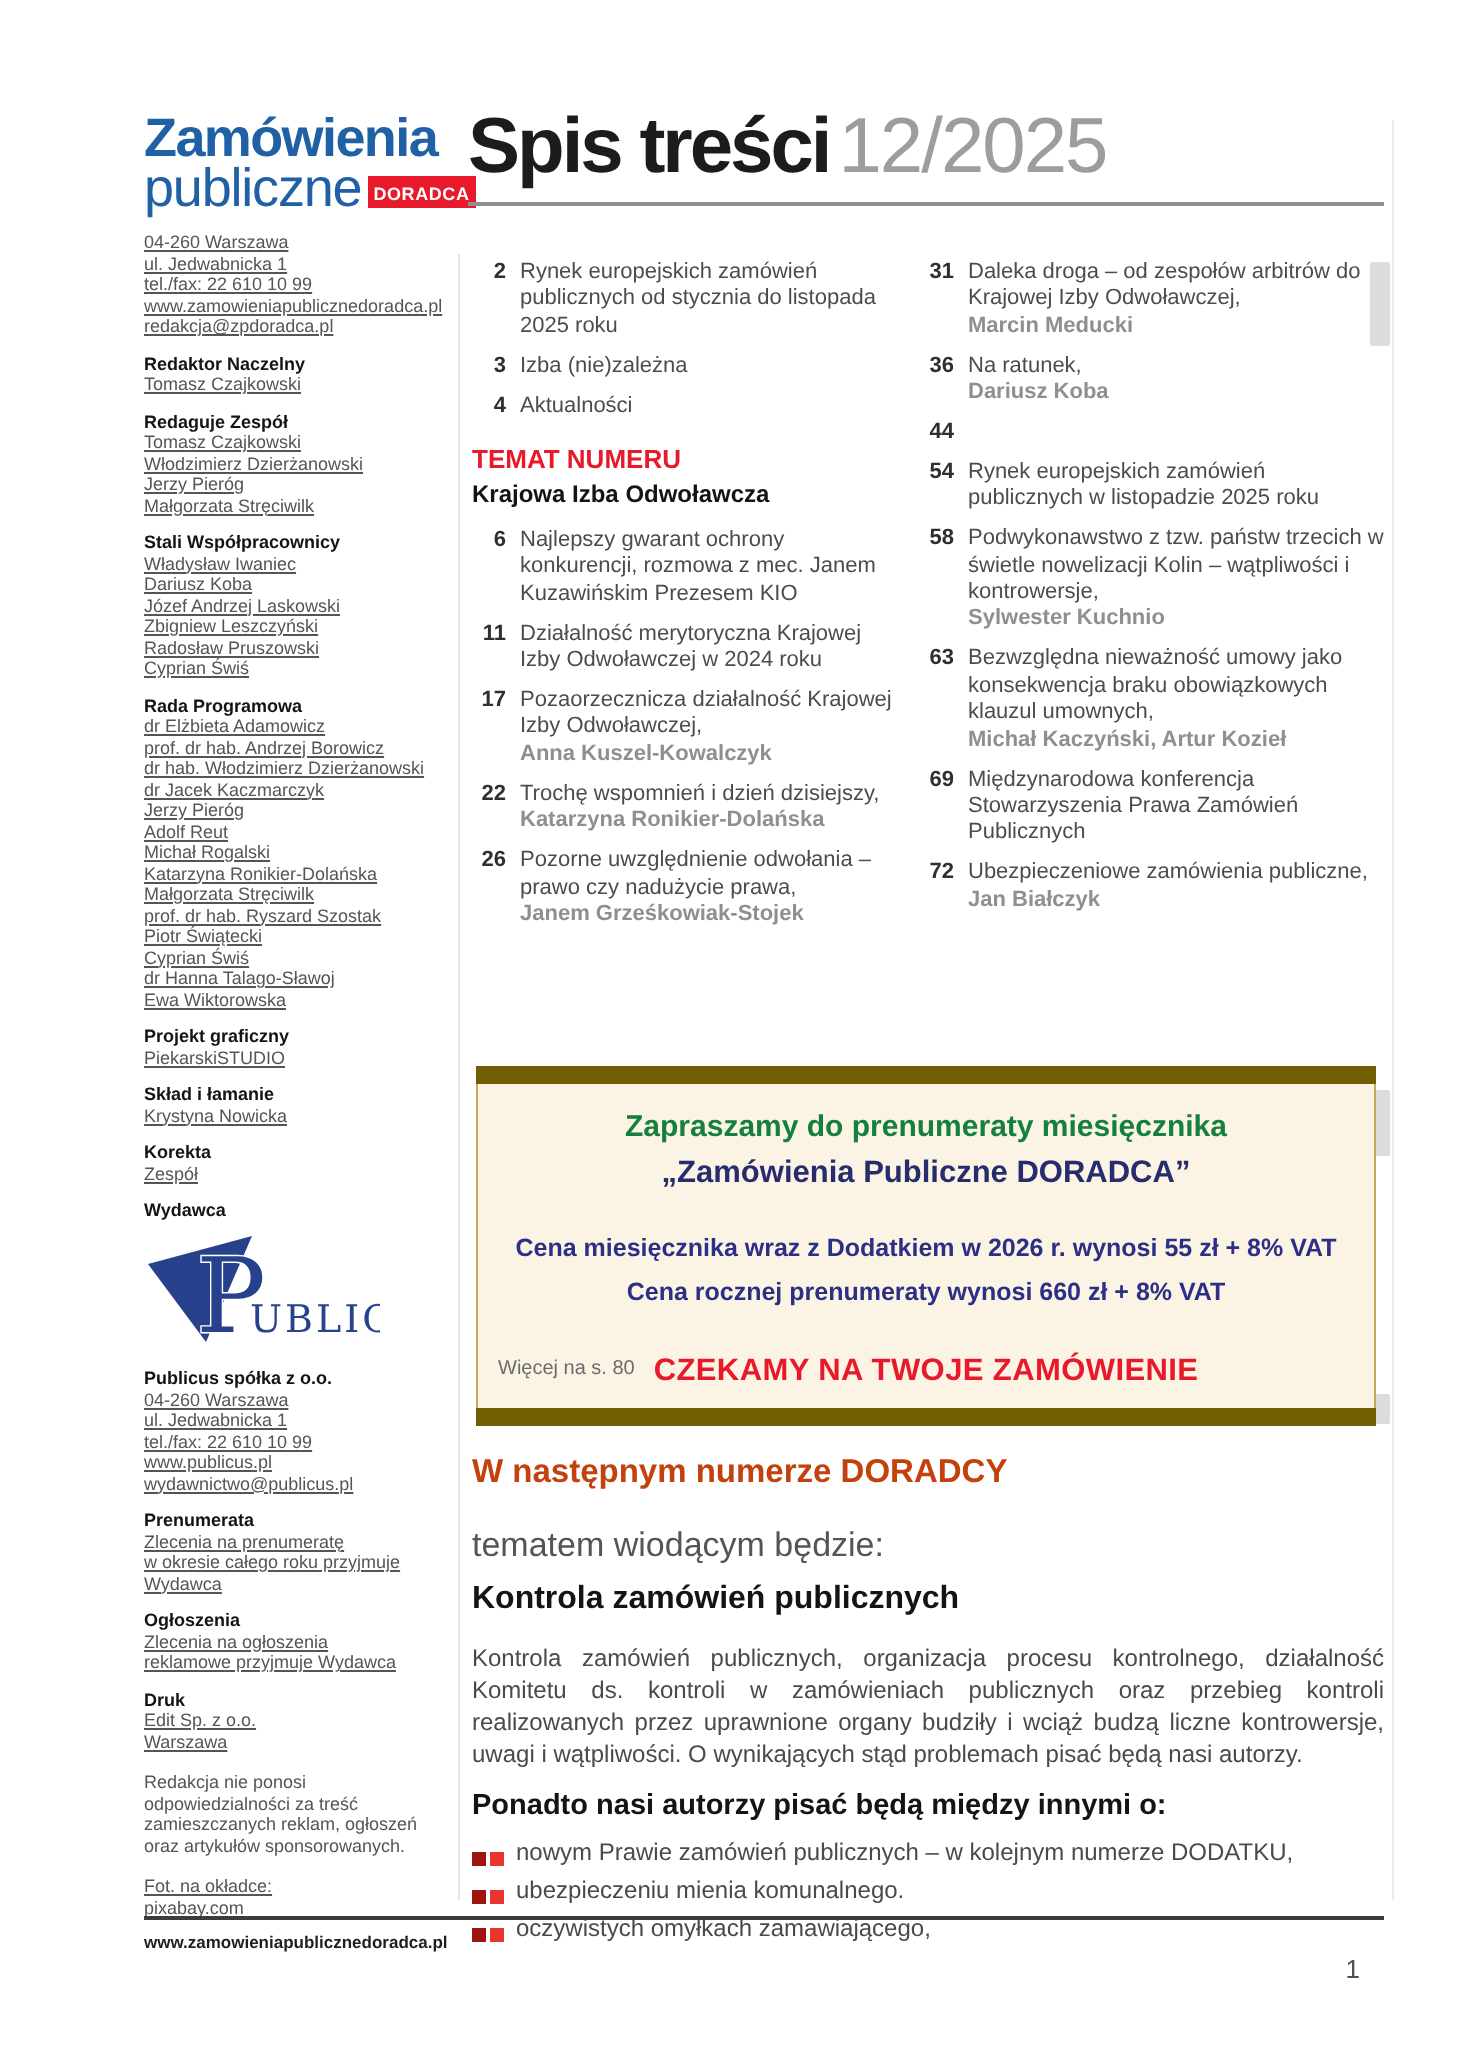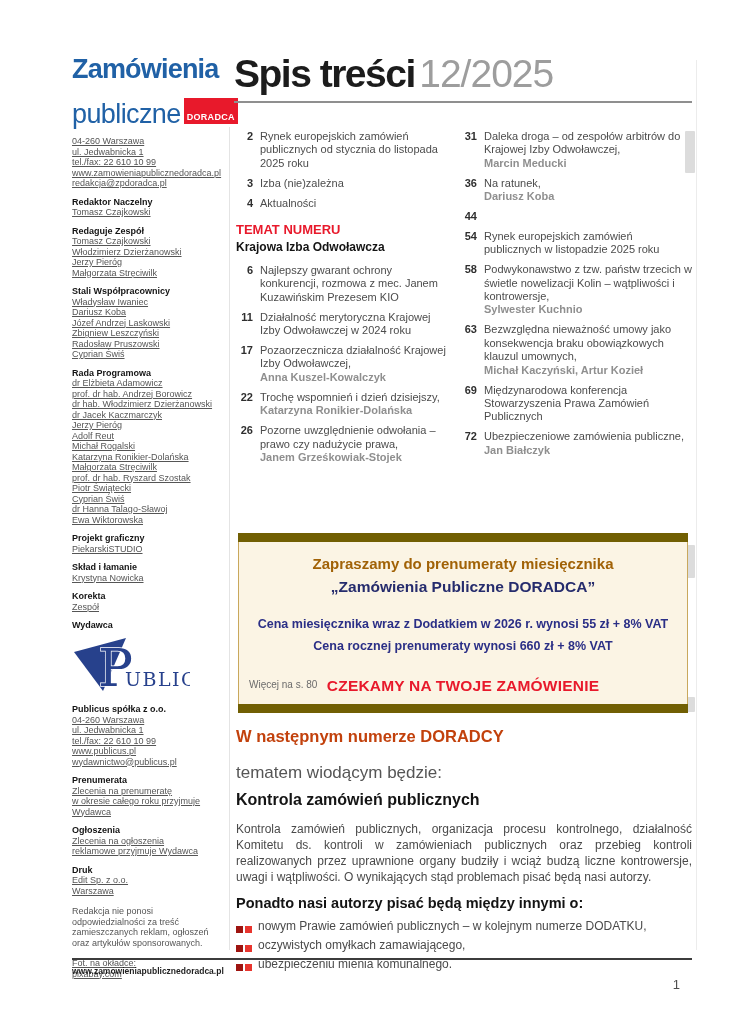--- a/index.html
+++ b/index.html
@@ -6,21 +6,21 @@
   .page{position:relative;width:742px;height:1024px;background:#ffffff;
         font-family:"Liberation Sans",sans-serif;overflow:hidden;}
 
   
   .sidebar{position:absolute;left:72px;top:56px;width:152px;font-size:9px;
            line-height:10.5px;color:#555;}
   .logo-w1{font-size:27px;line-height:26px;font-weight:700;color:#2061a6;letter-spacing:-0.8px;}
   .logo-row2{display:flex;align-items:flex-end;}
   .logo-w2{font-size:27px;line-height:25px;font-weight:400;color:#2061a6;letter-spacing:-0.6px;}
   .badge{background:#e8192b;color:#fff;font-weight:700;font-size:9px;line-height:9px;
-         padding:15px 3px 2px;margin:16px 0 3px 3px;letter-spacing:0.3px;}
+         padding:5px 3px 2px;margin:0 0 3px 3px;letter-spacing:0.3px;}
   .addr{margin-top:9px;}
   .side-sec{margin-top:8px;}
   .side-h{font-weight:700;color:#141414;}
   .side-l{color:#555;text-decoration:underline;}
   .pub-logo{margin:5px 0 2px;}
   .side-note{margin-top:10px;}
   .cover-credit{margin-top:10px;}
 
   
   .col-rule{position:absolute;left:229px;top:127px;width:1px;height:823px;background:#e4e4e4;}
@@ -48,21 +48,21 @@
   .toc-sec{margin:12px 0 10px;}
   .toc-sec-label{color:#e8192b;font-weight:700;font-size:13px;}
   .toc-sec-sub{color:#141414;font-weight:700;font-size:12px;margin-top:3px;}
 
   
   .promo{position:absolute;left:238px;top:533px;width:450px;height:180px;box-sizing:border-box;
          background:#fbf4e4;border:1px solid #c9a85c;display:flex;flex-direction:column;}
   .promo-bar{flex:none;height:9px;background:#715f03;margin:-1px -1px 0 -1px;}
   .promo-bar.bottom{margin:0 -1px -1px -1px;}
   .promo-content{flex:1;position:relative;text-align:center;padding-top:13px;}
-  .promo-invite{color:#a16207;font-weight:700;font-size:15px;}
+  .promo-invite{color:#15803d;font-weight:700;font-size:15px;}
   .promo-title{color:#262c6d;font-weight:700;font-size:15.5px;margin-top:6px;}
   .promo-price{color:#2b2f86;font-weight:700;font-size:12.5px;}
   .pp1{margin-top:21px;}
   .pp2{margin-top:8px;}
   .promo-cta{color:#e8192b;font-weight:700;font-size:15.5px;margin-top:24px;letter-spacing:0.2px;}
   .promo-note{position:absolute;left:10px;bottom:14px;font-size:10px;color:#6b6b6b;}
 
   
   .next{position:absolute;left:236px;top:727px;width:456px;}
   .next-h{color:#c2410c;font-weight:700;font-size:16.5px;}
@@ -310,28 +310,28 @@
             <span class="sq sq1"></span>
             <span class="sq sq2"></span>
           </span>
           <span>nowym Prawie zamówień publicznych – w kolejnym numerze DODATKU,</span>
         </div>
         <div class="bullet">
           <span class="sqs">
             <span class="sq sq1"></span>
             <span class="sq sq2"></span>
           </span>
-          <span>oczywistych omyłkach zamawiającego,</span>
+          <span>ubezpieczeniu mienia komunalnego.</span>
         </div>
         <div class="bullet">
           <span class="sqs">
             <span class="sq sq1"></span>
             <span class="sq sq2"></span>
           </span>
-          <span>ubezpieczeniu mienia komunalnego.</span>
+          <span>oczywistych omyłkach zamawiającego,</span>
         </div>
       </div>
   </section>
 
   <div class="footer-rule"></div>
   <div class="footer-url">www.zamowieniapublicznedoradca.pl</div>
   <div class="page-num">1</div>
 
 </div>
 

